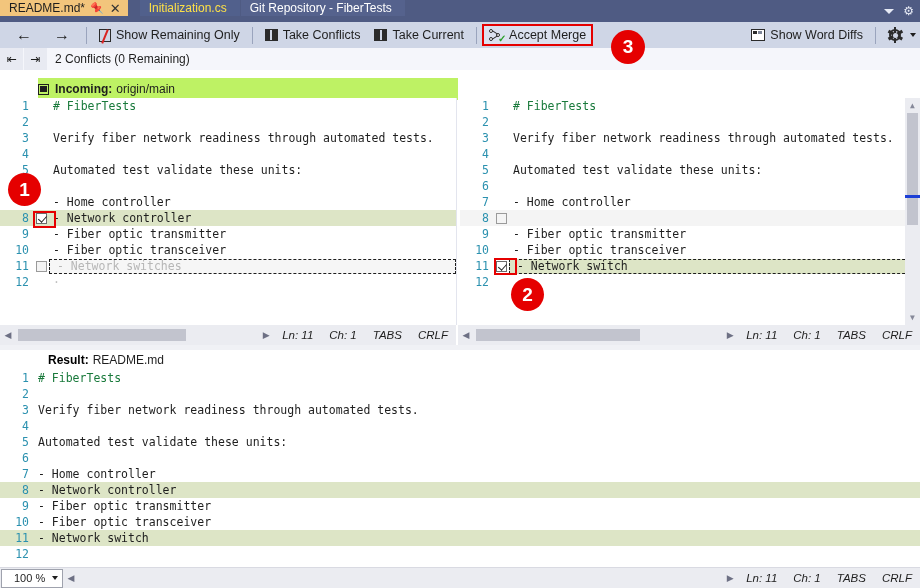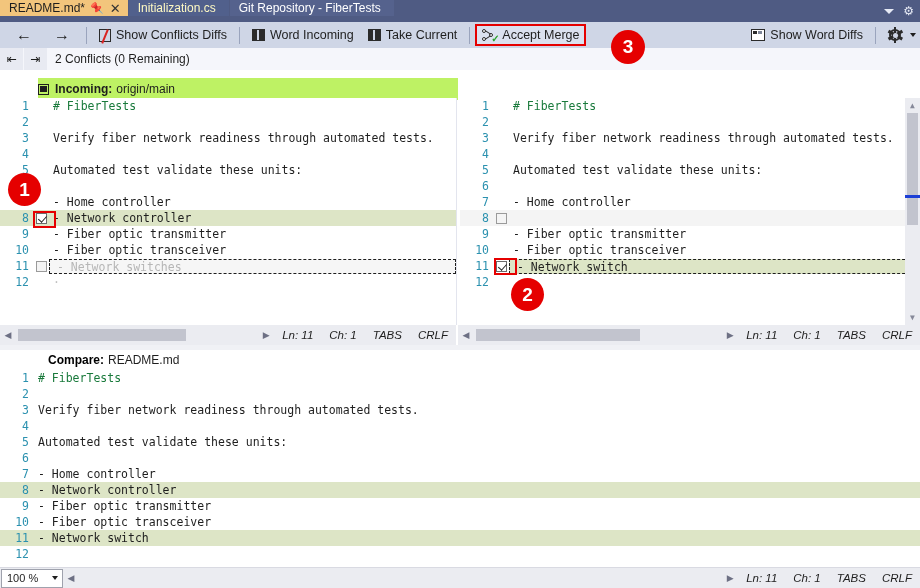--- a/index.html
+++ b/index.html
@@ -29,22 +29,22 @@
     font-size: 12px;
     white-space: nowrap;
     height: 16px;
   }
   .tab.active {
     background: #f2c57c;
     color: #1e1e1e;
   }
   .tab.inactive {
     background: #51608c;
-    color: #fef9c3;
-    margin-left: 1px;
+    color: #fde047;
+    margin-left: 12px;
   }
   .tab.doc-inactive {
     background: #55628d;
     color: #ffffff;
     margin-left: 1px;
   }
   .tab-label { margin-right: 6px; }
   .tab-pin {
     font-size: 11px; margin-right: 5px;
     transform: scaleX(-1);
@@ -306,21 +306,21 @@
   .codetext { flex: 1; padding-left: 4px; color: #1e1e1e; }
   .codetext.md-head { color: #1a7a3c; }
   .codetext.faded { color: #b6b6b6; }
   .row-green { background: #dde5c6; }
   .row-grey  { background: #f4f4f4; }
   .row-dashed .dashwrap {
     border: 1.3px dashed #1e1e1e;
     margin-left: 0px;
     flex: 1;
     height: 15px;
-    display: flex; 
+    display: flex; align-items: center;
     padding-left: 3px;
   }
   .row-dashed .dashwrap.green { background: #dde5c6; }
   .row-dashed .dashwrap.plain { background: #f6f6f6; }
   .eolmark { color: #c0c0c0; }
 
   
   .vscroll {
     position: absolute; top: 0; right: 0;
     width: 15px; height: 100%;
@@ -382,21 +382,21 @@
     background: #ebecf1;
     display: flex; align-items: center;
     font-size: 11.5px; color: #1e1e1e;
     border-top: 1px solid #d9dae2;
   }
   .zoombox {
     width: 62px; height: 19px;
     background: #ffffff;
     border: 1px solid #9fa2ad;
     display: flex; align-items: center;
-    padding-left: 5px;
+    padding-left: 12px;
     font-size: 11px;
     margin-left: 1px;
     position: relative;
   }
   .zoombox .zc {
     position: absolute; right: 4px;
     width: 0; height: 0;
     border-left: 3.5px solid transparent;
     border-right: 3.5px solid transparent;
     border-top: 4px solid #1e1e1e;
@@ -448,31 +448,31 @@
     <div class="tb-btn">
       <span class="tb-arrow">←</span>
     </div>
     <div class="tb-btn">
       <span class="tb-arrow">→</span>
     </div>
     <div class="tb-sep"></div>
 
     <div class="tb-btn">
       <span class="ico-conflict"></span>
-      <span>Show Conflicts Diffs</span>
+      <span>Show Remaining Only</span>
     </div>
     <div class="tb-sep"></div>
 
     <div class="tb-btn">
       <span class="ico-pane">
           <i></i>
           <i class="mid"></i>
           <i></i>
         </span>
-      <span>Word Incoming</span>
+      <span>Take Conflicts</span>
     </div>
     <div class="tb-btn">
       <span class="ico-pane">
           <i></i>
           <i class="mid"></i>
           <i></i>
         </span>
       <span>Take Current</span>
     </div>
     <div class="tb-sep"></div>
@@ -585,21 +585,21 @@
     <div class="hs-arrow">▶</div>
     <div class="hs-field">Ln: 11</div>
     <div class="hs-field">Ch: 1</div>
     <div class="hs-field">TABS</div>
     <div class="hs-field">CRLF</div>
   </div>
 
   <div class="splitter"></div>
 
   <div class="result-header">
-    <span class="ph-label">Compare:</span>
+    <span class="ph-label">Result:</span>
     <span class="ph-value">README.md</span>
   </div>
 
   <div class="editor" style="left:0; top:370px; width:920px; height:195px;">
     <div id="result-lines">
         <div class="code-row"><div class="gutter">1</div><div class="codetext md-head"># FiberTests</div></div>
         <div class="code-row"><div class="gutter">2</div><div class="codetext"></div></div>
         <div class="code-row"><div class="gutter">3</div><div class="codetext">Verify fiber network readiness through automated tests.</div></div>
         <div class="code-row"><div class="gutter">4</div><div class="codetext"></div></div>
         <div class="code-row"><div class="gutter">5</div><div class="codetext">Automated test validate these units:</div></div>

